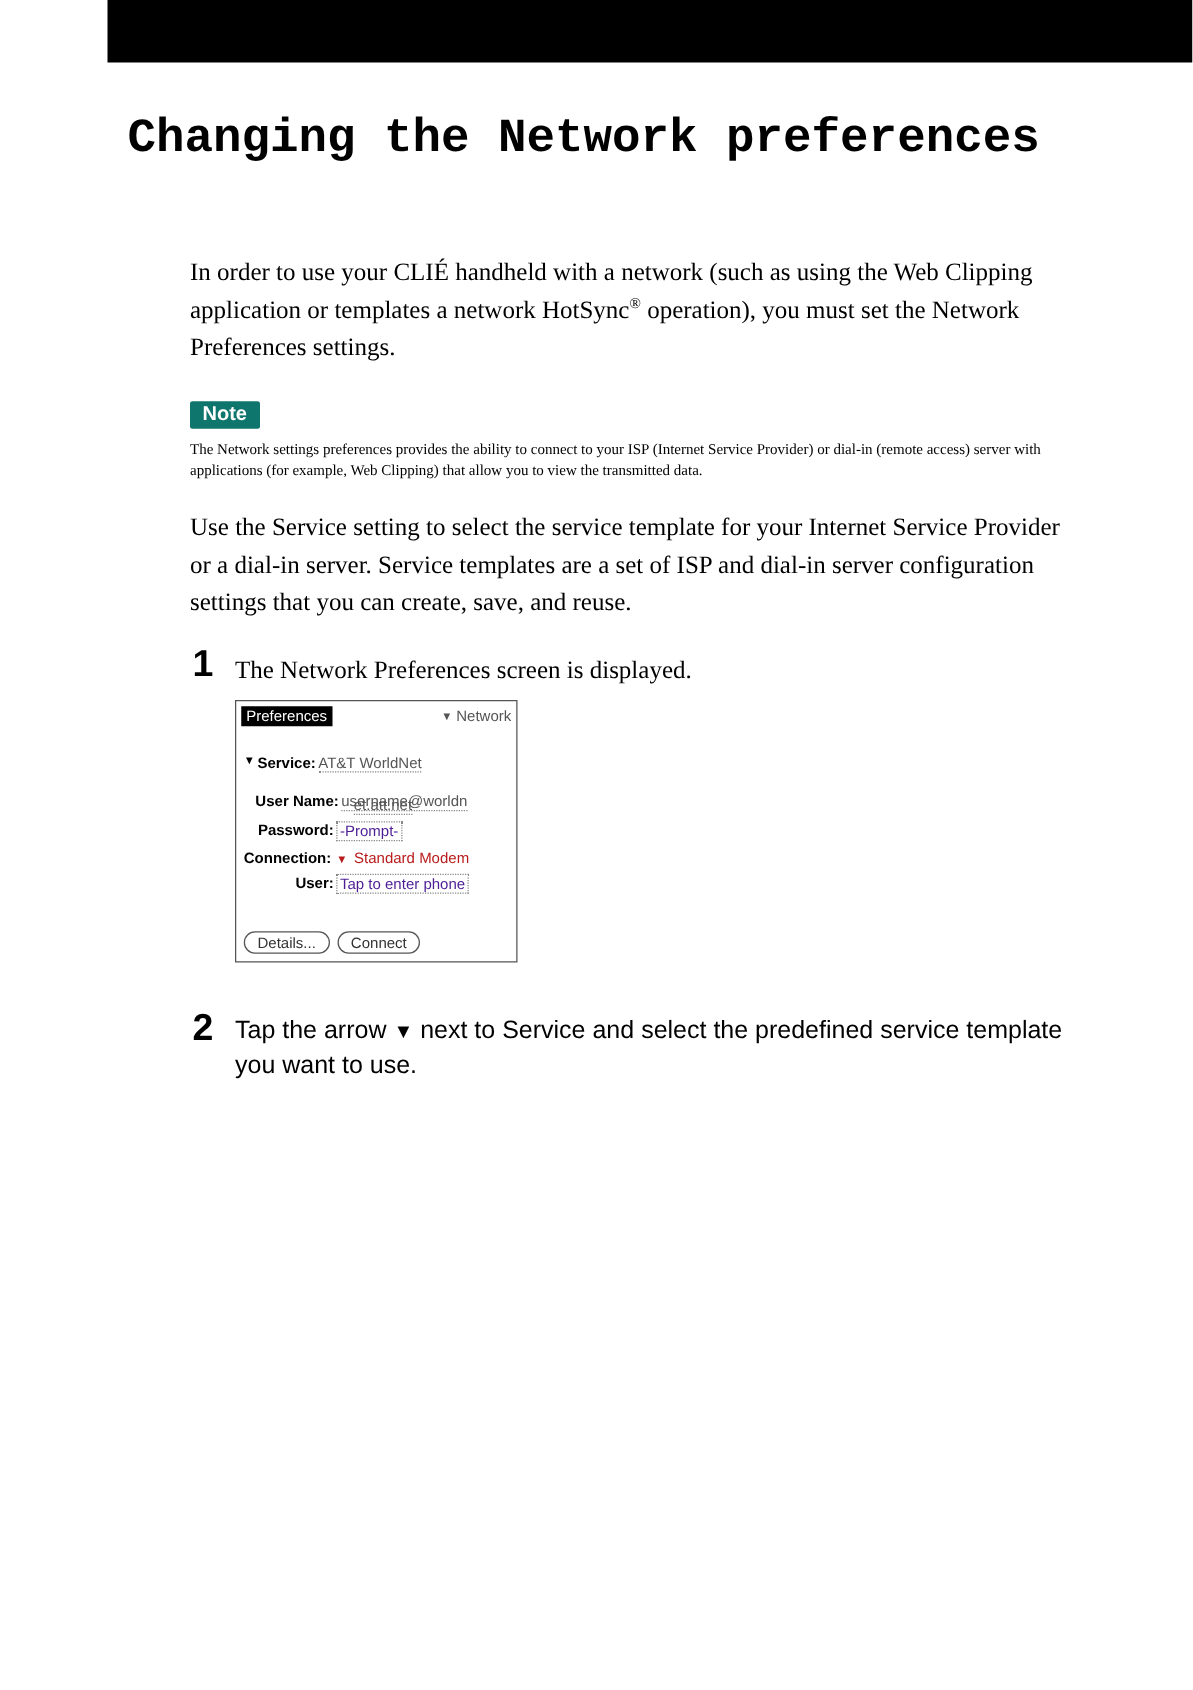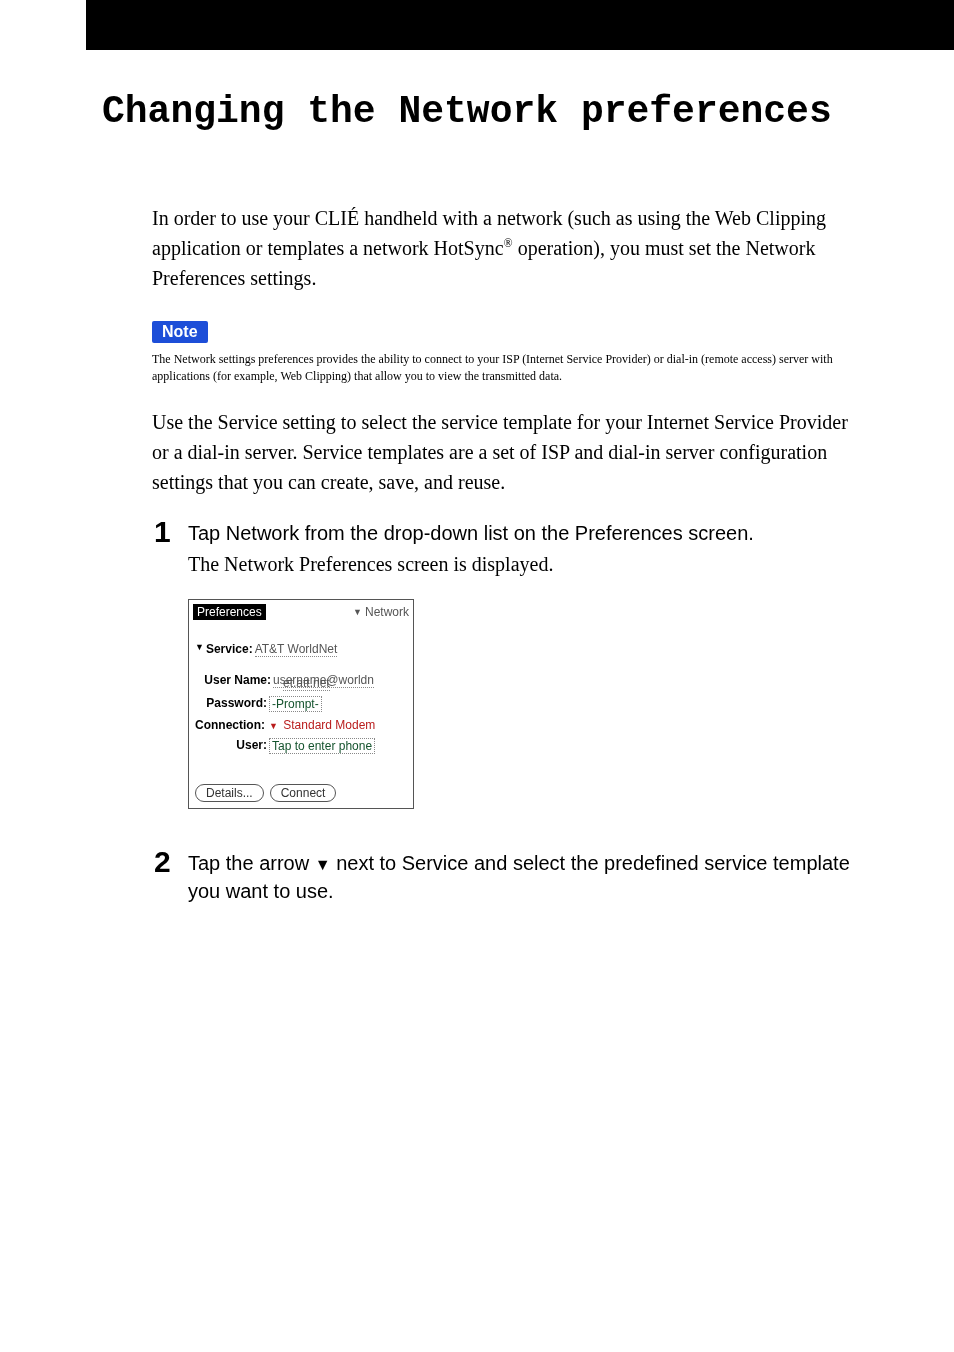--- a/index.html
+++ b/index.html
@@ -4,37 +4,37 @@
 <style>
   * { box-sizing: border-box; margin: 0; padding: 0; }
   html, body { width: 954px; height: 1352px; background: #fff; font-family: Georgia, "Times New Roman", serif; color: #000; }
   .page { width: 954px; height: 1352px; position: relative; }
   .top-bar { background: #000; height: 50px; margin-left: 86px; margin-right: 0; }
   .content-wrap { padding: 0 92px 0 92px; }
   .page-title { font-family: Liberation Mono, monospace; font-weight: 900; font-size: 38px; margin-top: 40px; margin-left: 10px; }
   .intro-block { margin-top: 70px; margin-left: 60px; font-size: 20px; line-height: 1.5; font-family: "Book Antiqua", Palatino, Georgia, serif; }
   .intro-line { display: inline; }
   .super { font-size: 12px; vertical-align: super; }
-  .note-badge { display: inline-block; background: #1d4ed8; color: #fff; font-family: Arial, Helvetica, sans-serif; font-weight: 700; font-size: 16px; padding: 2px 10px; margin-top: 28px; margin-left: 60px; border-radius: 2px; }
+  .note-badge { display: inline-block; background: #0f766e; color: #fff; font-family: Arial, Helvetica, sans-serif; font-weight: 700; font-size: 16px; padding: 2px 10px; margin-top: 28px; margin-left: 60px; border-radius: 2px; }
   .note-text { margin-top: 8px; margin-left: 60px; font-size: 12px; line-height: 1.4; font-family: "Book Antiqua", Palatino, Georgia, serif; }
   .section-bar { background: #808080; color: #fff; font-family: Arial, Helvetica, sans-serif; font-weight: 700; font-size: 24px; padding: 8px 0 8px 30px; margin-top: 40px; border-top: 4px solid #000; }
   .section-intro { margin-top: 22px; margin-left: 60px; font-size: 20px; line-height: 1.5; font-family: "Book Antiqua", Palatino, Georgia, serif; }
   .step { display: flex; margin-top: 22px; margin-left: 62px; }
   .step-num { font-family: Arial, Helvetica, sans-serif; font-weight: 900; font-size: 30px; width: 34px; flex-shrink: 0; line-height: 1; margin-top:-2px;}
   .step-body { font-family: Arial, Helvetica, sans-serif; font-size: 20px; line-height: 1.4; }
   .step-sub { font-family: "Book Antiqua", Palatino, Georgia, serif; font-size: 20px; margin-top: 6px; }
-  .screenshot { border: 1px solid #555; width: 226px; height: 210px; margin-top: 23px; margin-left: 96px; position: relative; font-family: Arial, Helvetica, sans-serif; background:#fff;}
+  .screenshot { border: 1px solid #555; width: 226px; height: 210px; margin-top: 12px; margin-left: 96px; position: relative; font-family: Arial, Helvetica, sans-serif; background:#fff;}
   .ss-top { position: absolute; top: 4px; left: 4px; right: 4px; display: flex; justify-content: space-between; align-items: center; font-size: 12px; }
   .ss-title { background: #000; color: #fff; padding: 1px 4px; font-size: 12px; }
   .ss-dd { color: #555; font-size: 12px; display: flex; align-items: center; gap: 3px; }
   .ss-dd .tri { font-size: 9px; }
   .ss-row { position: absolute; left: 6px; right: 6px; font-size: 12px; display:flex; align-items:flex-start;}
   .ss-row .lbl { font-weight: 700; text-align: right; display:inline-block;}
   .ss-row .val { border-bottom: 1px dotted #888; color:#555; display:inline-block; margin-left:2px;}
-  .ss-row .valbox { border: 1px dotted #888; padding: 0 2px; color:#14532d; display:inline-block; margin-left:2px;}
+  .ss-row .valbox { border: 1px dotted #888; padding: 0 2px; color:#4c1d95; display:inline-block; margin-left:2px;}
   .row-svc { top: 42px; }
   .row-user { top: 73px; }
   .row-user2 { top: 76px; left: 92px;}
   .row-pass { top: 96px; }
   .row-conn { top: 118px; }
   .row-phone { top: 138px; }
   .ss-btns { position: absolute; left: 6px; bottom: 6px; display: flex; gap: 6px; }
   .ss-btn { border: 1px solid #555; border-radius: 10px; padding: 1px 10px; font-size: 12px; color: #333; background:#fff;}
   .tri-small { font-size: 9px; display:inline-block; margin-right:2px;}
   .footer { position: absolute; bottom: 60px; left: 92px; right: 92px; border-top: 1px solid #000; padding-top: 10px; display: flex; justify-content: space-between; align-items: baseline; }
@@ -60,21 +60,20 @@
   <div class="note-badge">Note</div>
   <p class="note-text">The Network settings preferences provides the ability to connect to your ISP (Internet Service Provider) or dial-in (remote access) server with applications (for example, Web Clipping) that allow you to view the transmitted data.</p>
 
 
   <p class="section-intro">Use the Service setting to select the service template for your Internet Service Provider or a dial-in server. Service templates are a set of ISP and dial-in server configuration settings that you can create, save, and reuse.</p>
 
   
   <div class="step">
     <div class="step-num">1</div>
     <div>
-      <div class="step-body">Tap Network from the drop-down list on the Preferences screen.</div>
       <div class="step-sub">The Network Preferences screen is displayed.</div>
     </div>
   </div>
 
   
   <div class="screenshot">
     <div class="ss-top">
       <span class="ss-title">Preferences</span>
       <span class="ss-dd">
         <span class="tri">▼</span>

